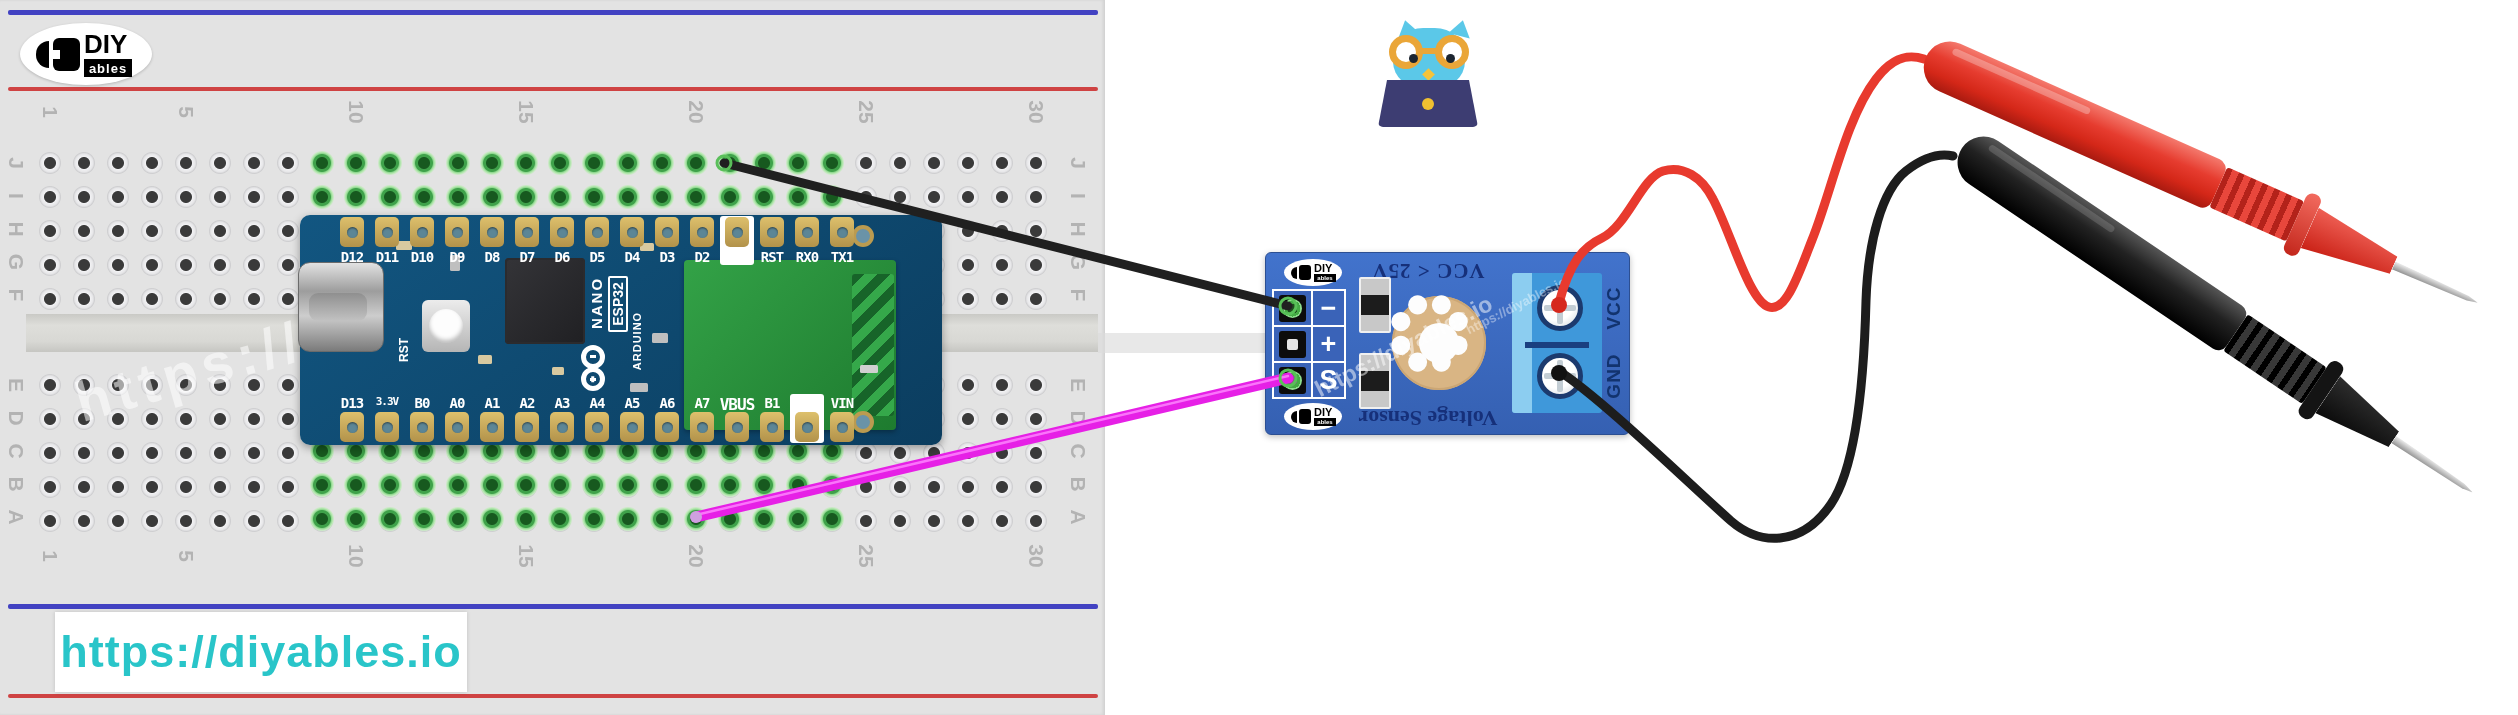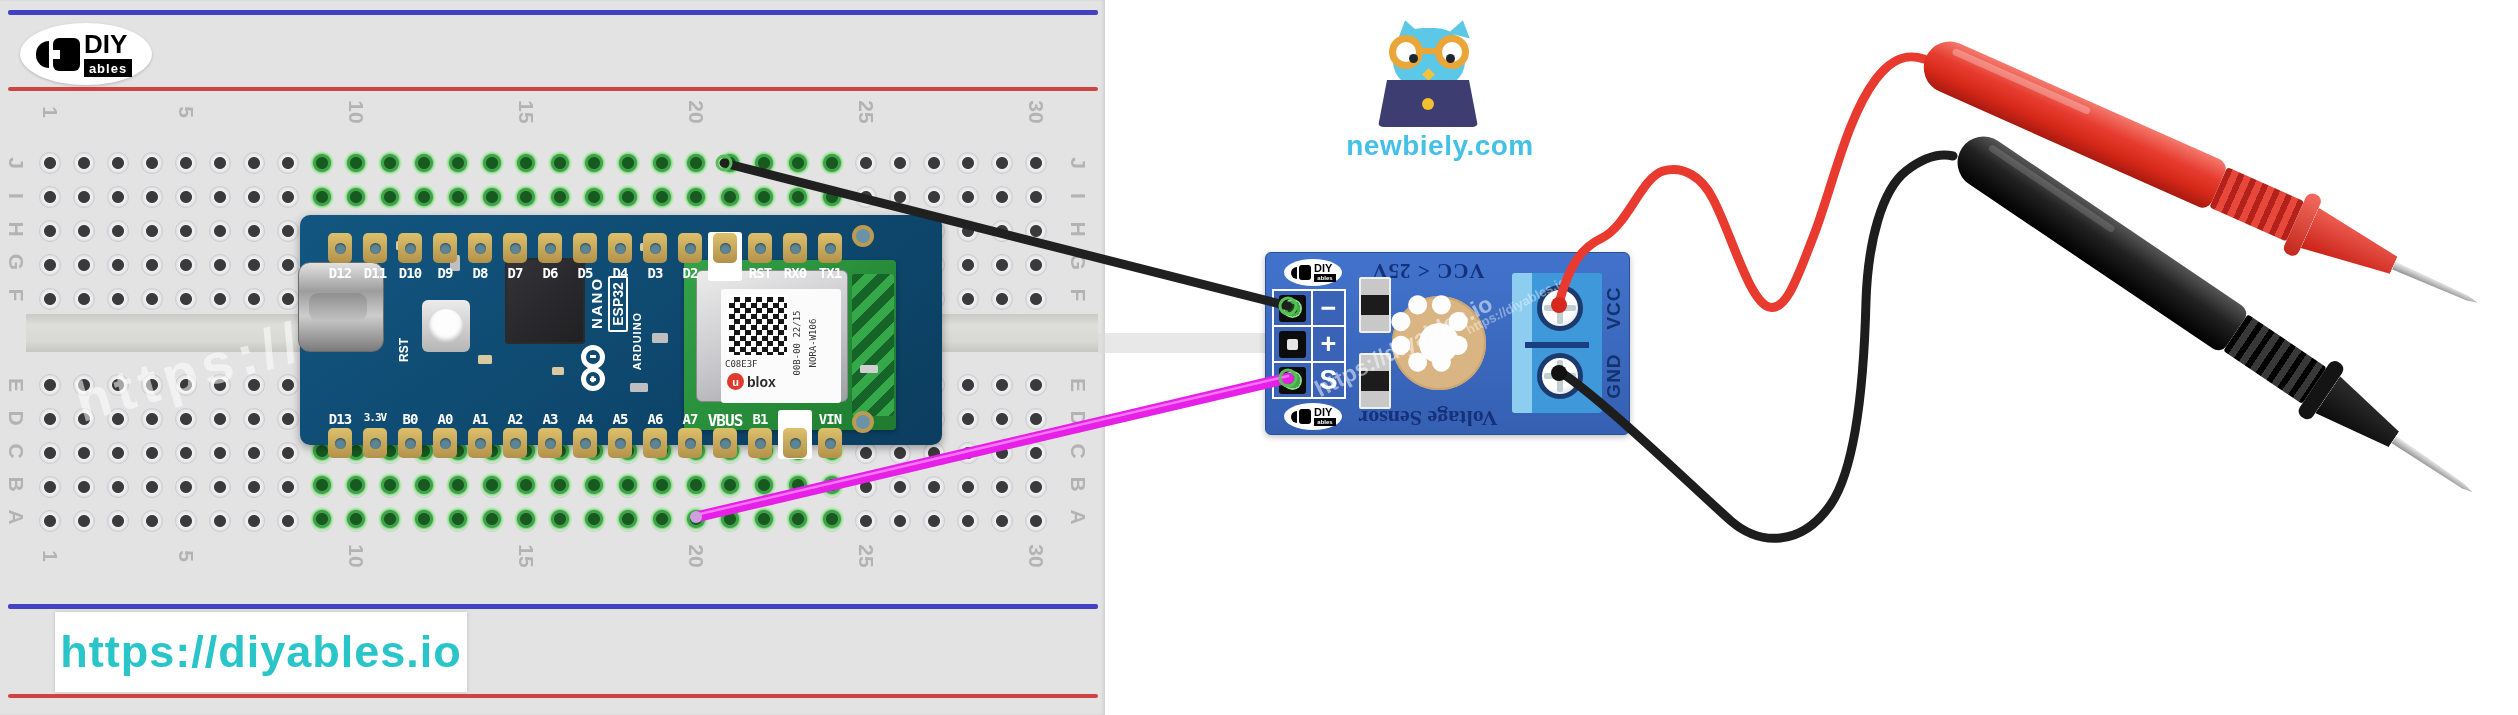--- a/index.html
+++ b/index.html
@@ -50,21 +50,21 @@
   .qr{left:6px;top:6px;width:58px;height:58px;border:2px solid #fff;
       background-image:conic-gradient(#161616 25%,#ffffff 0 50%,#161616 0 75%,#ffffff 0);background-size:11px 11px;}
   .mcode{left:4px;top:70px;font:9px "DejaVu Sans Mono",monospace;color:#333;}
   .ublox-u{left:6px;top:84px;width:17px;height:17px;border-radius:50%;background:#e03a2f;color:#fff;
            font:bold 11px "Liberation Sans",sans-serif;display:flex;align-items:center;justify-content:center;}
   .ublox-t{left:26px;top:85px;font:bold 14px "Liberation Sans",sans-serif;color:#2b2b2b;}
   .mrot{font:9px "DejaVu Sans Mono",monospace;color:#333;white-space:nowrap;}
   .cornerhole{width:22px;height:22px;border-radius:50%;background:#6a93a8;border:4px solid #bb9b50;box-sizing:border-box;}
   .smd{position:absolute;border-radius:1.5px;}
   .pinrow{position:absolute;left:22px;width:540px;height:50px;}
-  .pin{position:absolute;top:16px;width:36px;height:50px;}
+  .pin{position:absolute;top:0;width:36px;height:50px;margin-left:12px;}
   .pin-hl{position:absolute;left:1px;top:0;width:34px;height:49px;background:#fff;border-radius:3px;}
   .pin-tab{position:absolute;left:6px;width:24px;height:30px;border-radius:5px;
            background:linear-gradient(180deg,#ddc06c,#b2924a);display:flex;align-items:center;justify-content:center;}
   .tt{top:1px;}.tb{top:18px;}
   .pin-hole{width:11px;height:11px;border-radius:50%;background:#5c8696;box-shadow:inset 0 1px 2px rgba(0,0,0,.5);}
   .pin-lbl{position:absolute;left:-2px;width:40px;text-align:center;color:#fff;
            font:bold 14px "DejaVu Sans Mono",monospace;letter-spacing:-1px;}
   .lt{top:33px;}.lb{top:1px;}
 
   
@@ -223,30 +223,20 @@
       <div class="c" style="top:0;"></div>
         <div class="c" style="top:22px;"></div>
       <div class="mark" style="top:10px;"></div>
       <div class="mark" style="top:33px;"></div>
         <div class="mark" style="top:33px;transform:rotate(90deg);"></div>
     </div>
     <div class="vt silk" style="left:302px;top:120px;width:70px;height:12px;font-size:11px;letter-spacing:1px;">ARDUINO</div>
 
     <div class="abs module">
       <div class="abs ant"></div>
-      <div class="abs shield">
-        <div class="abs mlabel">
-          <div class="abs qr"></div>
-          <div class="abs mcode">C08E3F</div>
-          <div class="abs ublox-u">u</div>
-          <div class="abs ublox-t">blox</div>
-          <div class="vt mrot" style="left:24px;top:48px;width:104px;height:12px;">00B-00 22/15</div>
-          <div class="vt mrot" style="left:40px;top:48px;width:104px;height:12px;">NORA-W106</div>
-        </div>
-      </div>
     </div>
     <div class="abs cornerhole" style="left:552px;top:10px;"></div>
     <div class="abs cornerhole" style="left:552px;top:196px;"></div>
 
     <div class="smd" style="left:96px;top:26px;width:16px;height:9px;background:#d8c9a0;"></div>
     <div class="smd" style="left:150px;top:40px;width:10px;height:16px;background:#bfbfbf;"></div>
     <div class="smd" style="left:178px;top:140px;width:14px;height:9px;background:#d8c9a0;"></div>
     <div class="smd" style="left:340px;top:28px;width:14px;height:8px;background:#d8c9a0;"></div>
     <div class="smd" style="left:352px;top:118px;width:16px;height:10px;background:#bfbfbf;"></div>
     <div class="smd" style="left:252px;top:152px;width:12px;height:8px;background:#d8c9a0;"></div>
@@ -539,21 +529,20 @@
     <div class="lens" style="left:21px;">
         <div class="pupil" style="left:13px;top:12px;"></div>
       </div>
     <div class="lens" style="left:67px;">
         <div class="pupil" style="left:4px;top:12px;"></div>
       </div>
     <div class="bridge"></div>
     <div class="beak"></div>
     <div class="laptop"></div>
     <div class="lap-dot" style="top:80px;left:54px;"></div>
-    <div class="nb-text" style="left:-48px;">newbiely.com</div>
   </div>
 
   <svg class="abs" width="2518" height="715" style="left:0;top:0;z-index:50;pointer-events:none;">
 
     <path d="M724,163 L1288,306" stroke="#202020" stroke-width="9" stroke-linecap="round" fill="none"></path>
     <circle cx="724" cy="163" r="7" fill="none" stroke="#5abf5a" stroke-width="3"></circle>
     <circle cx="1288" cy="306" r="8" fill="none" stroke="#58c058" stroke-width="3"></circle>
 
     <path d="M696,517 L1288,378" stroke="#e620e6" stroke-width="11" stroke-linecap="round" fill="none"></path>
     <path d="M700,514 L1288,376" stroke="#ff8aff" stroke-width="2.5" stroke-linecap="round" fill="none" opacity=".8"></path>

